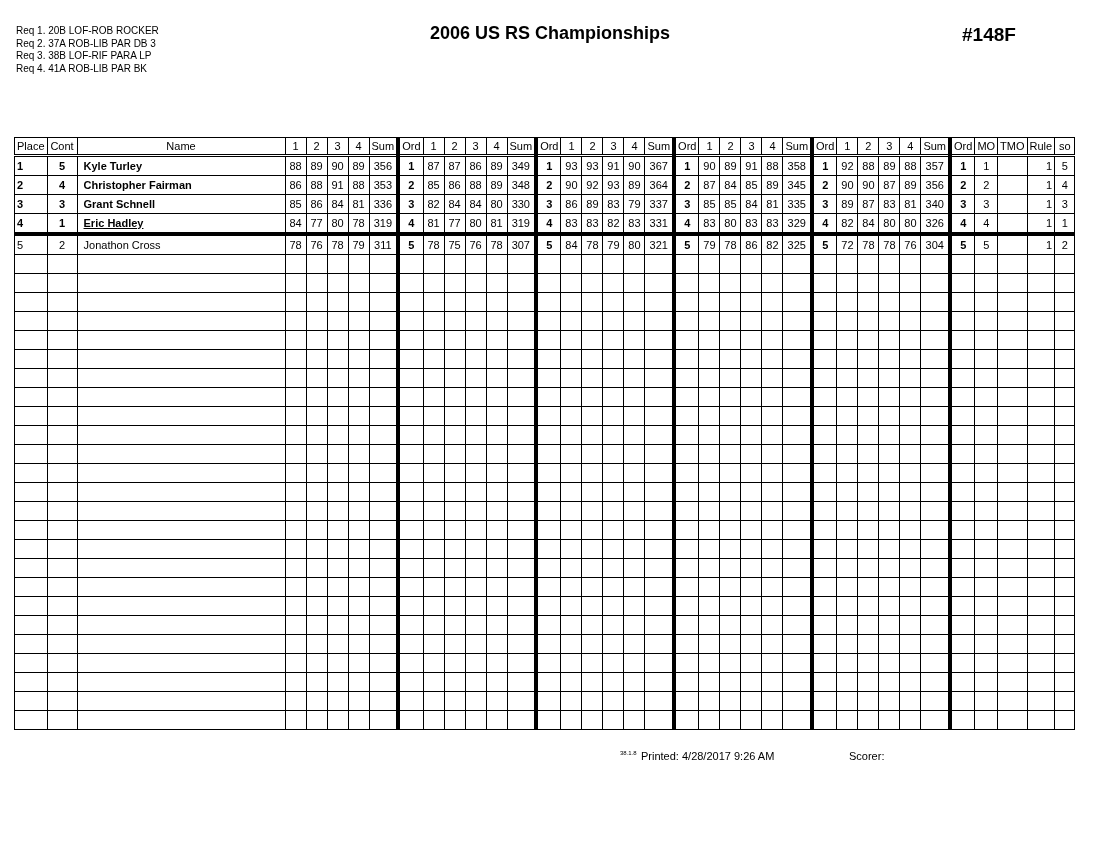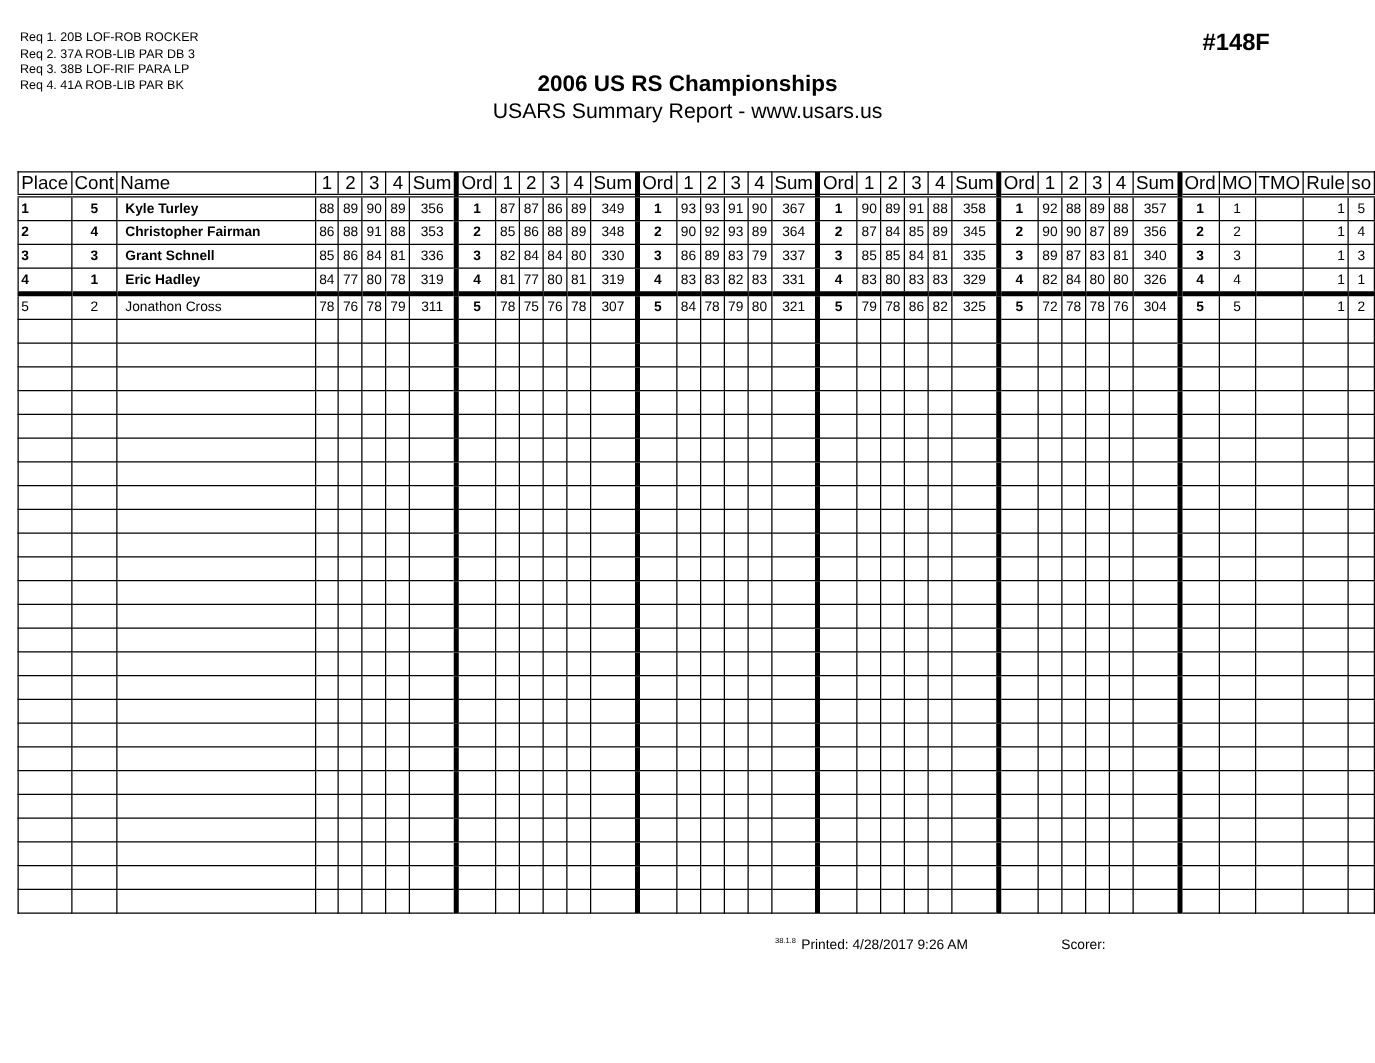--- a/index.html
+++ b/index.html
@@ -1,31 +1,31 @@
 <!DOCTYPE html>
 <html><head>
 <meta charset="utf-8">
 <style>
   html, body { margin:0; padding:0; background:#ffffff; }
   body { width:1100px; height:850px; position:relative; overflow:hidden;
          font-family:"Liberation Sans", sans-serif; color:#000; }
   .reqs { position:absolute; left:16px; top:25px; font-size:10px; line-height:12.5px; }
   .reqs div { white-space:nowrap; }
   .hdr { position:absolute; left:300px; width:500px; top:22px; text-align:center; }
-  .hdr .t1 { font-size:18px; font-weight:bold; line-height:22px;margin-top:34px; }
+  .hdr .t1 { font-size:18px; font-weight:bold; line-height:22px; }
   .hdr .t2 { font-size:15px; line-height:18px; }
   .hdr .t3 { font-size:19px; font-weight:bold; line-height:24px; }
   .hdr .t4 { font-size:17px; line-height:22px; }
   .evnum { position:absolute; left:962px; top:24px; font-size:19px; font-weight:bold; }
 
   table.grid { position:absolute; left:14px; top:137px; border-collapse:collapse; table-layout:fixed; }
   table.grid td { border:1px solid #000; height:18px; padding:0 2px; font-size:11px; white-space:nowrap; overflow:hidden; }
   tr.judges td { height:17px; font-size:11px; }
   tr.judges td.blank { border:none; }
-  tr.colhdr td { font-size:15px; height:16px; border-bottom:3px double #000; }
+  tr.colhdr td { font-size:11px; height:16px; border-bottom:3px double #000;text-align:center; }
   td.num { text-align:center; }
   td.ord { border-left:4px solid #000 !important; text-align:center; font-weight:bold; font-size:12px; }
   td.ord2 { border-left:4px solid #000 !important; }
   tr.bold td.b { font-weight:bold; }
   tr.sep td { border-top:4px solid #000; }
   td.right { text-align:right; }
   .footer { position:absolute; top:750px; font-size:11px; }
   .tiny { font-size:6px; vertical-align:top; }
 </style>
 </head>
@@ -33,21 +33,20 @@
 
 <div class="reqs">
   <div>Req  1.  20B LOF-ROB ROCKER</div>
   <div>Req  2.  37A ROB-LIB PAR DB 3</div>
   <div>Req  3.  38B LOF-RIF PARA LP</div>
   <div>Req  4.  41A ROB-LIB PAR BK</div>
 </div>
 
 <div class="hdr">
   <div class="t1">2006 US RS Championships</div>
-  <div class="t4">USARS Summary Report - www.usars.us</div>
 </div>
 <div class="evnum">#148F</div>
 
 <table class="grid">
   <colgroup>
     <col style="width:29px">
       <col style="width:30px">
       <col style="width:208px">
     <col style="width:21px">
       <col style="width:21px">
@@ -237,21 +236,21 @@
         <td class="num">340</td>
         <td class="ord">3</td>
         <td class="num">3</td>
         <td class="num"></td>
         <td class="right">1</td>
         <td class="num">3</td>
       </tr>
       <tr class="bold">
         <td class="b" style="font-weight: bold;">4</td>
         <td class="num" style="font-weight: bold;">1</td>
-        <td class="" style="font-weight: bold; padding-left: 6px;">Eric Hadley</td>
+        <td class="" style="font-weight: bold; padding-left: 6px; text-decoration: underline;">Eric Hadley</td>
         <td class="num">84</td>
         <td class="num">77</td>
         <td class="num">80</td>
         <td class="num">78</td>
         <td class="num">319</td>
         <td class="ord">4</td>
         <td class="num">81</td>
         <td class="num">77</td>
         <td class="num">80</td>
         <td class="num">81</td>

